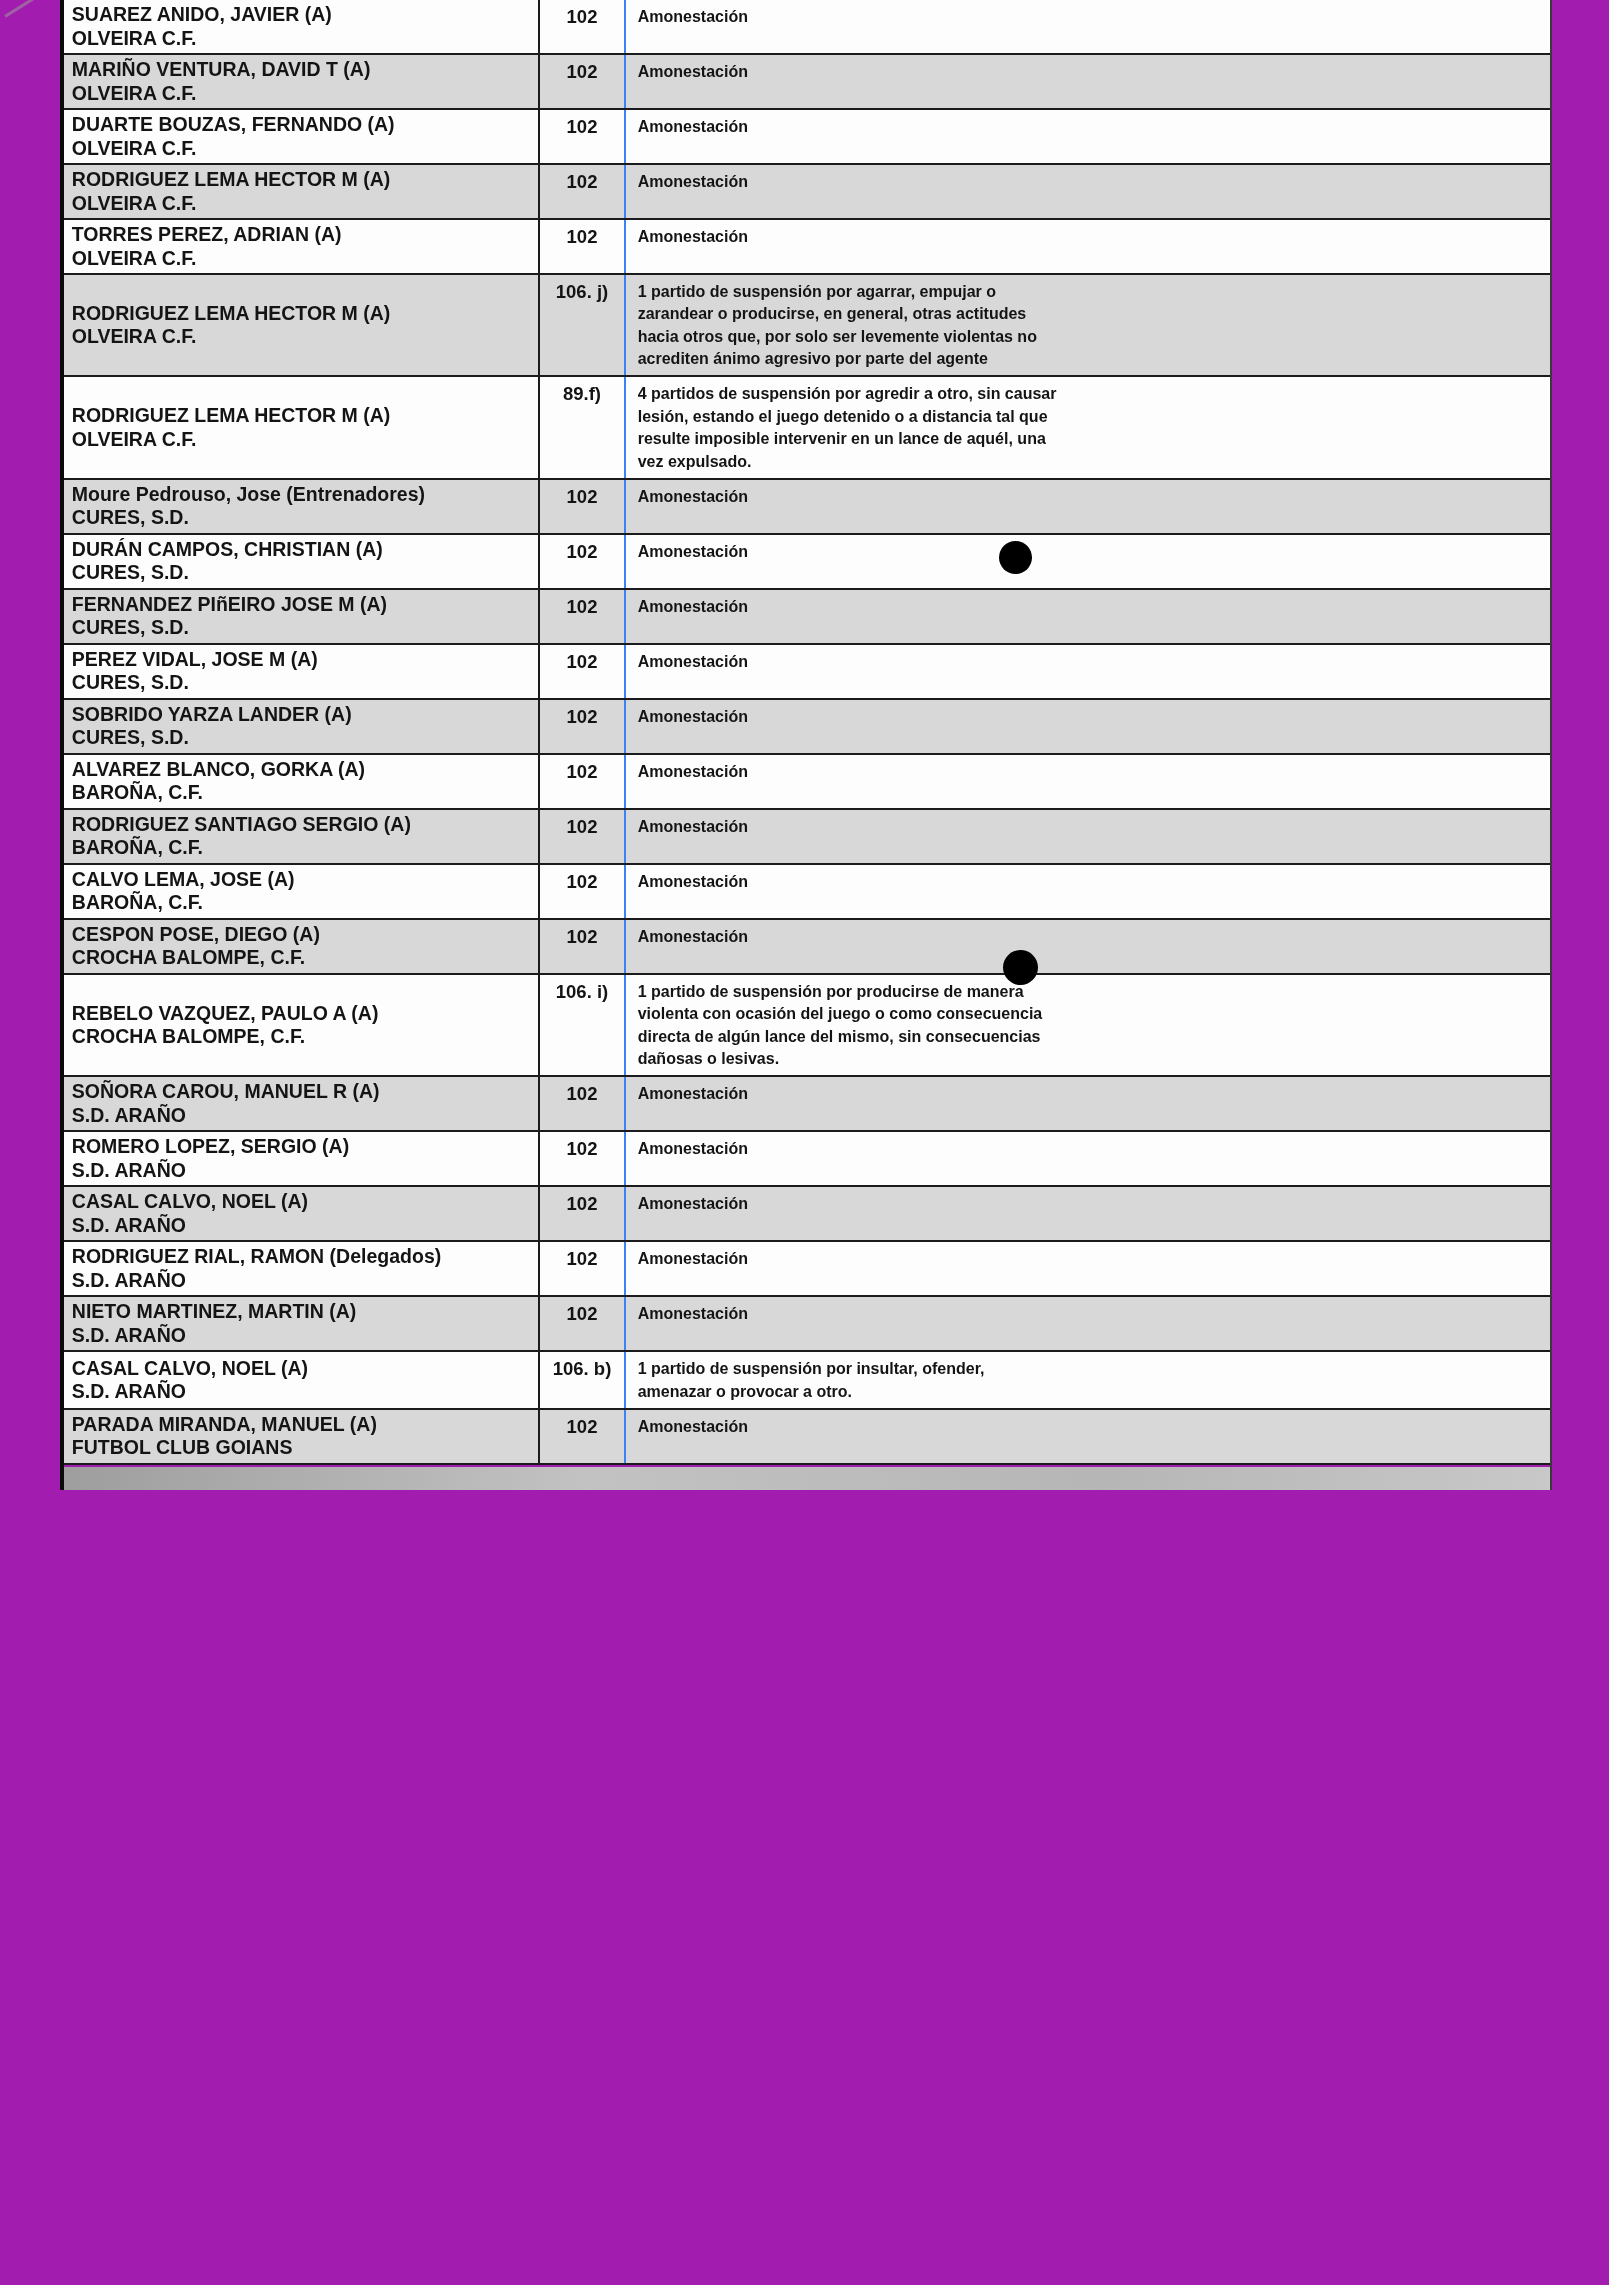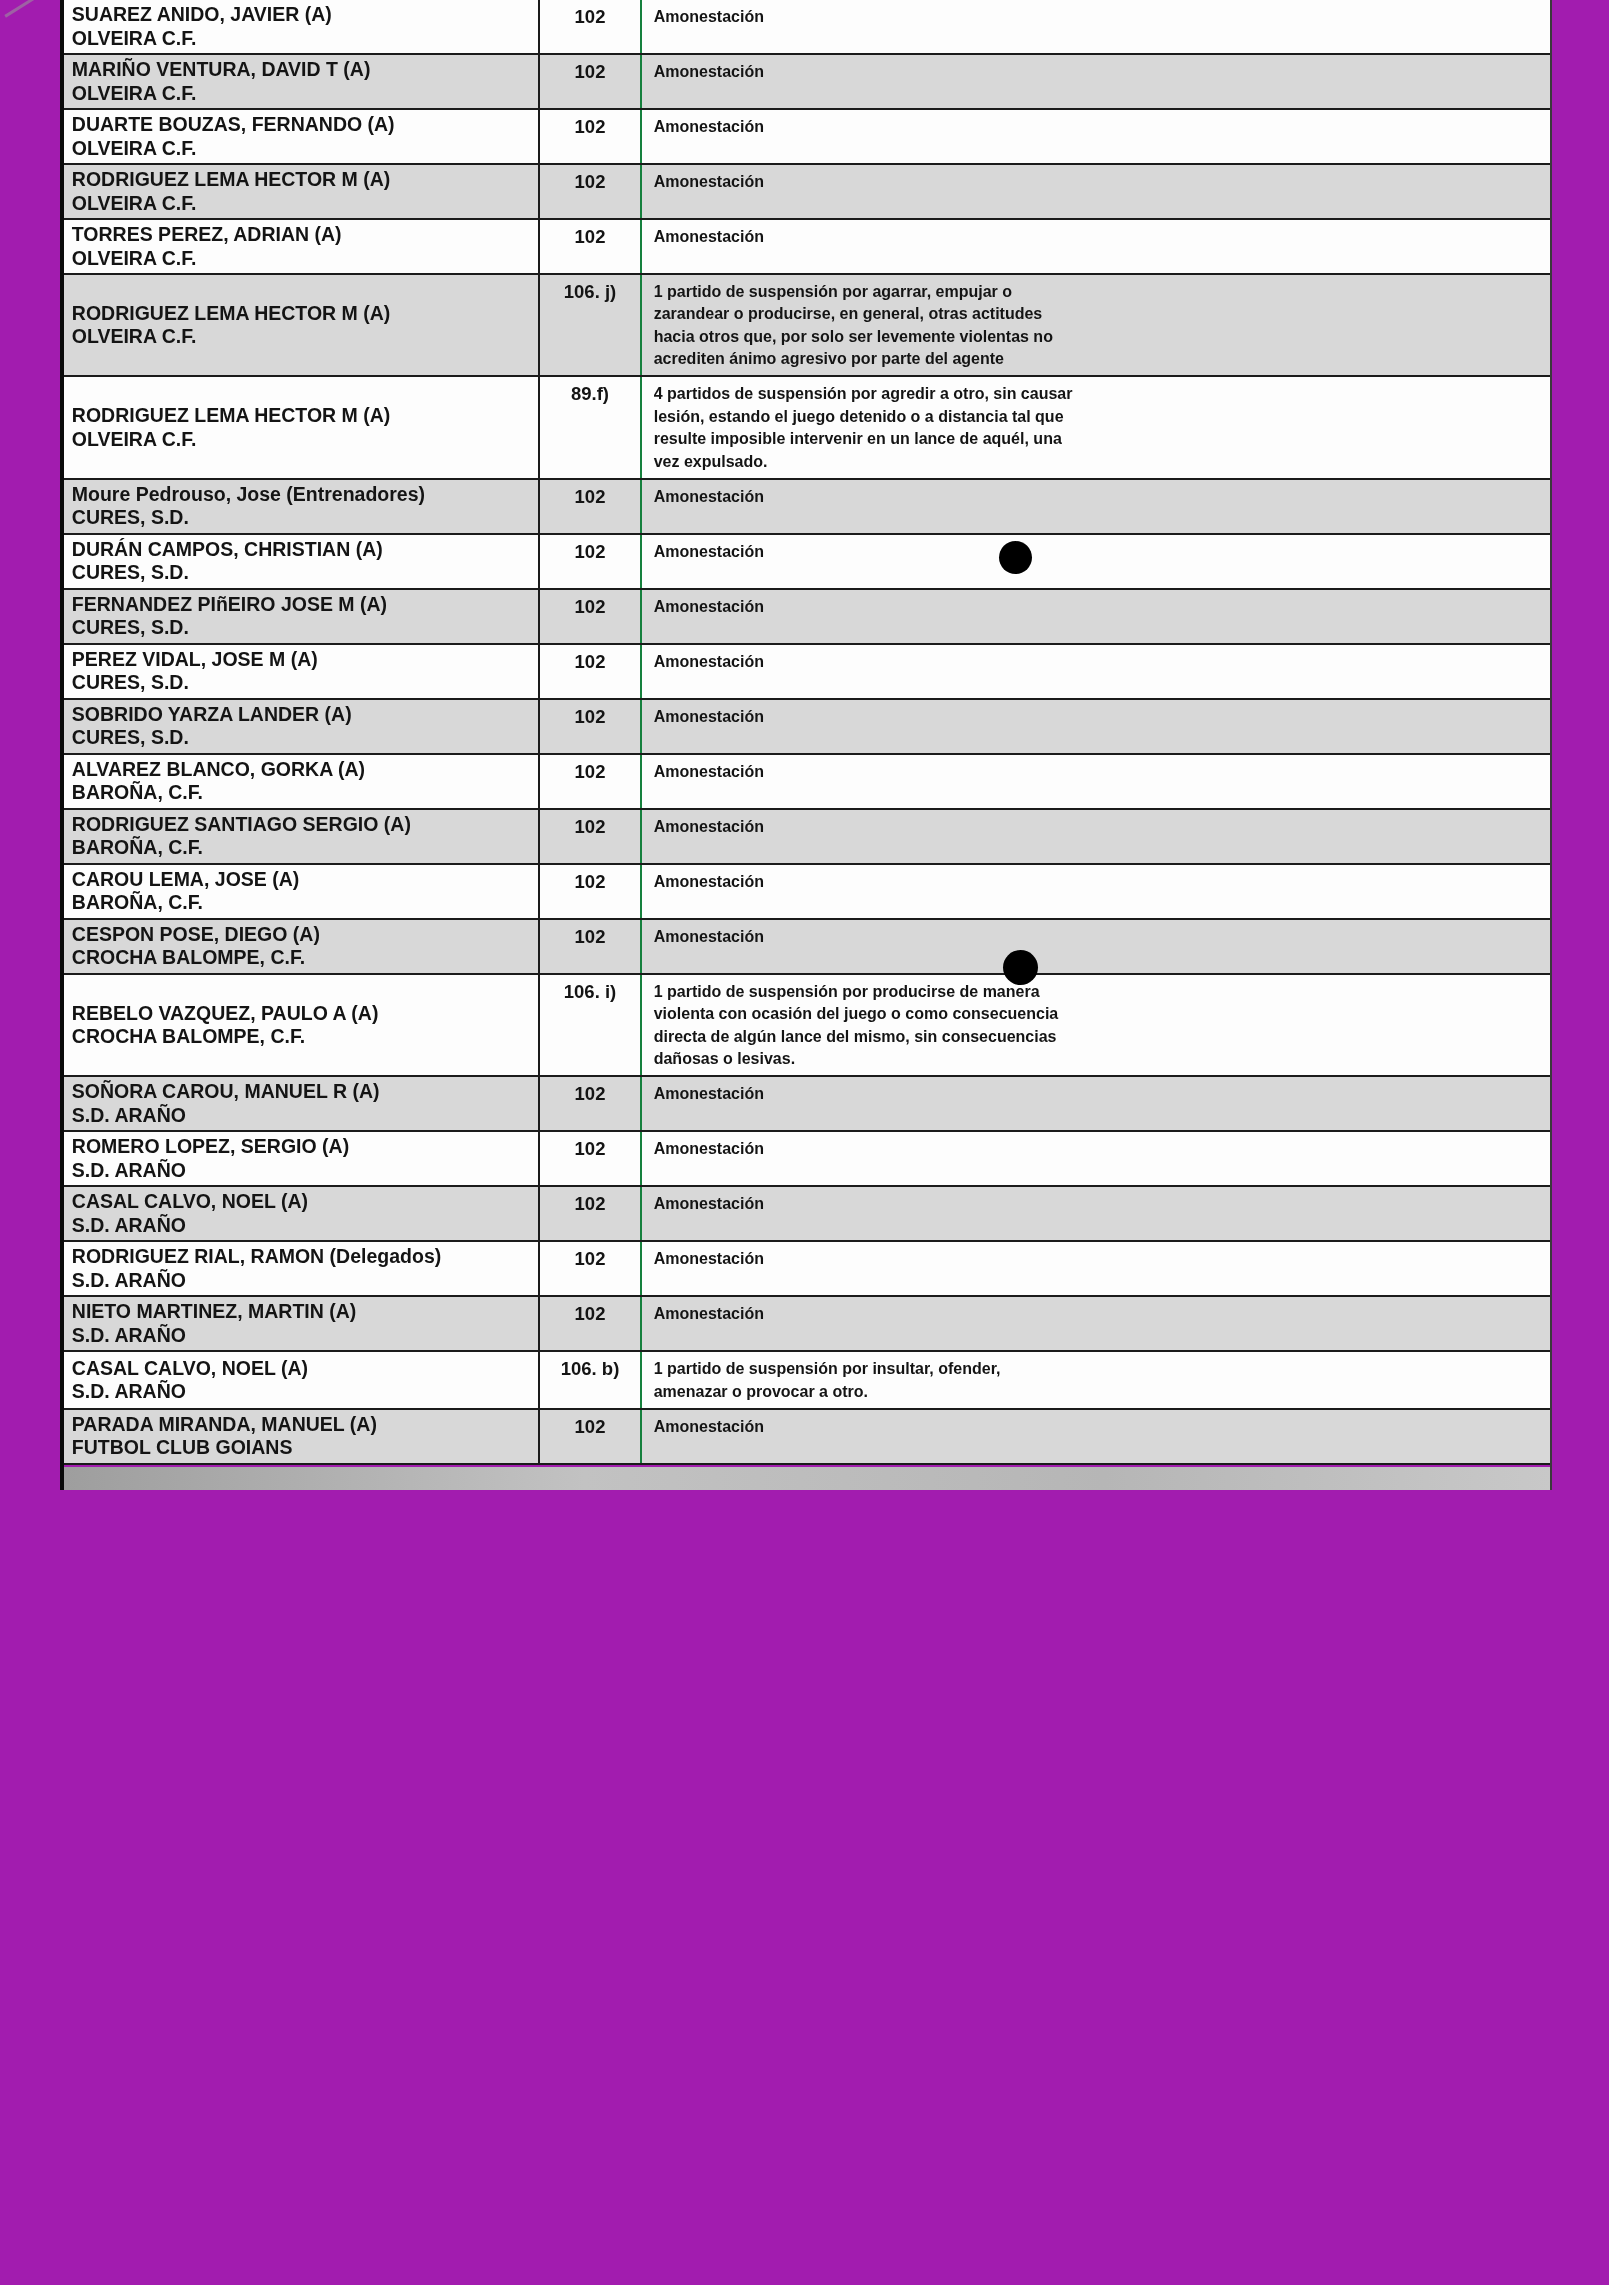--- a/index.html
+++ b/index.html
@@ -29,22 +29,22 @@
   .row:nth-child(even) { background:#d8d8d8; }
   .cell { box-sizing:border-box; }
   .c-name {
     width:476px;
     border-right:2px solid #1b1b1b;
     padding:2.9px 7.8px;
     display:flex; flex-direction:column; justify-content:center;
     font-size:19.5px; line-height:23.4px;
   }
   .c-art {
-    width:102px;
-    border-right:2px solid #15803d;
+    width:86px;
+    border-right:2px solid #3b82f6;
     padding:5.9px 2px 0 2px;
     text-align:center;
     font-size:18.5px; line-height:22.4px;
   }
   .c-sanction {
     flex:1;
     padding:5.9px 7.8px 4.9px 11.7px;
     font-size:16px; line-height:22.4px;
   }
   .sanction-text { max-width:419px; }
@@ -224,21 +224,21 @@
         <div>BAROÑA, C.F.</div>
       </div>
       <div class="cell c-art">102</div>
       <div class="cell c-sanction">
         <div class="sanction-text">Amonestación</div>
       </div>
     </div>
 
     <div class="row">
       <div class="cell c-name">
-        <div>CAROU LEMA, JOSE (A)</div>
+        <div>CALVO LEMA, JOSE (A)</div>
         <div>BAROÑA, C.F.</div>
       </div>
       <div class="cell c-art">102</div>
       <div class="cell c-sanction">
         <div class="sanction-text">Amonestación</div>
       </div>
     </div>
 
     <div class="row">
       <div class="cell c-name">

